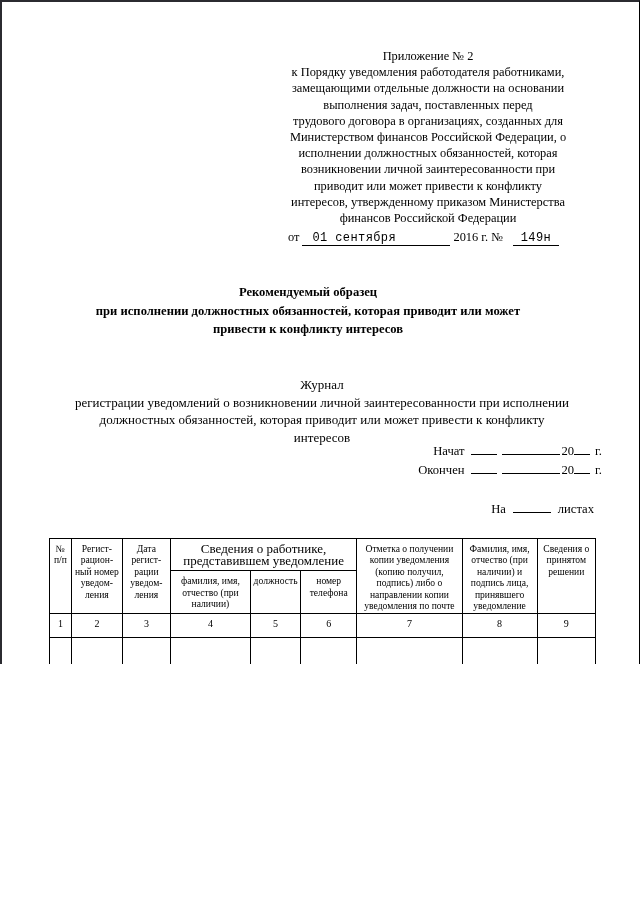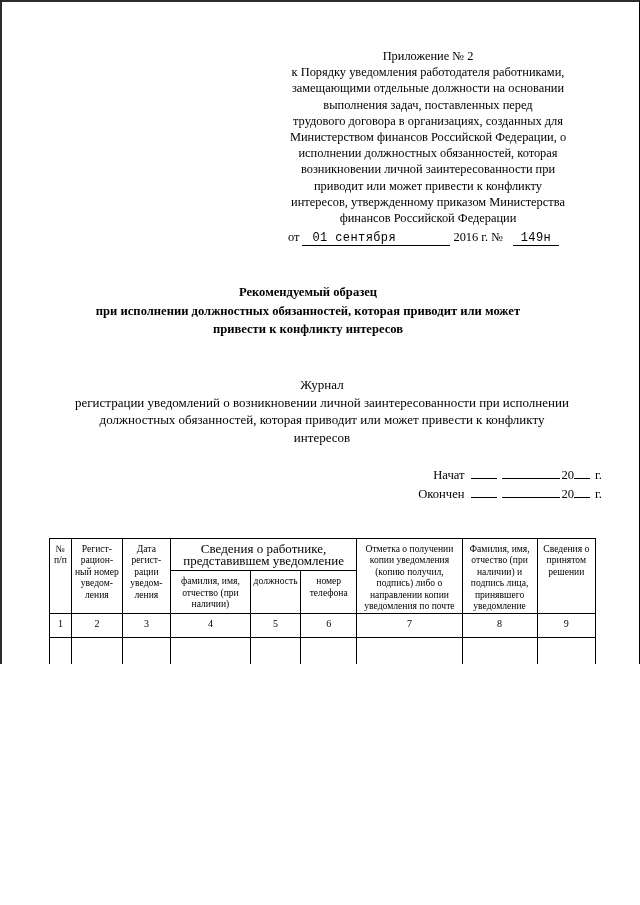--- a/index.html
+++ b/index.html
@@ -99,21 +99,20 @@
     line-height: 17.5px;
   }
 
   
   .dates-block {
     position: absolute;
     left: 390px;
     top: 440px;
     width: 210px;
     font-size: 12.6px;
-    margin-top: 24px;
   }
   .date-row {
     display: flex;
     align-items: baseline;
     justify-content: flex-end;
     white-space: nowrap;
     line-height: 19px;
   }
   .dr-label { }
   .rule-day  { width: 26px; margin-left: 6px; }
@@ -231,20 +230,25 @@
       <span class="rule rule-yy"></span>
       <span class="dr-g">г.</span>
     </div>
     <div class="date-row">
       <span class="dr-label">Окончен</span>
       <span class="rule rule-day"></span>
       <span class="rule rule-mon"></span>
       <span class="dr-20">20</span>
       <span class="rule rule-yy"></span>
       <span class="dr-g">г.</span>
+    </div>
+    <div class="sheets-row">
+      <span>На</span>
+      <span class="rule rule-sheets"></span>
+      <span>листах</span>
     </div>
   </div>
 
   <table id="journal-table">
     <colgroup>
       <col class="c1">
         <col class="c2">
         <col class="c3">
         <col class="c4">
       <col class="c5">

